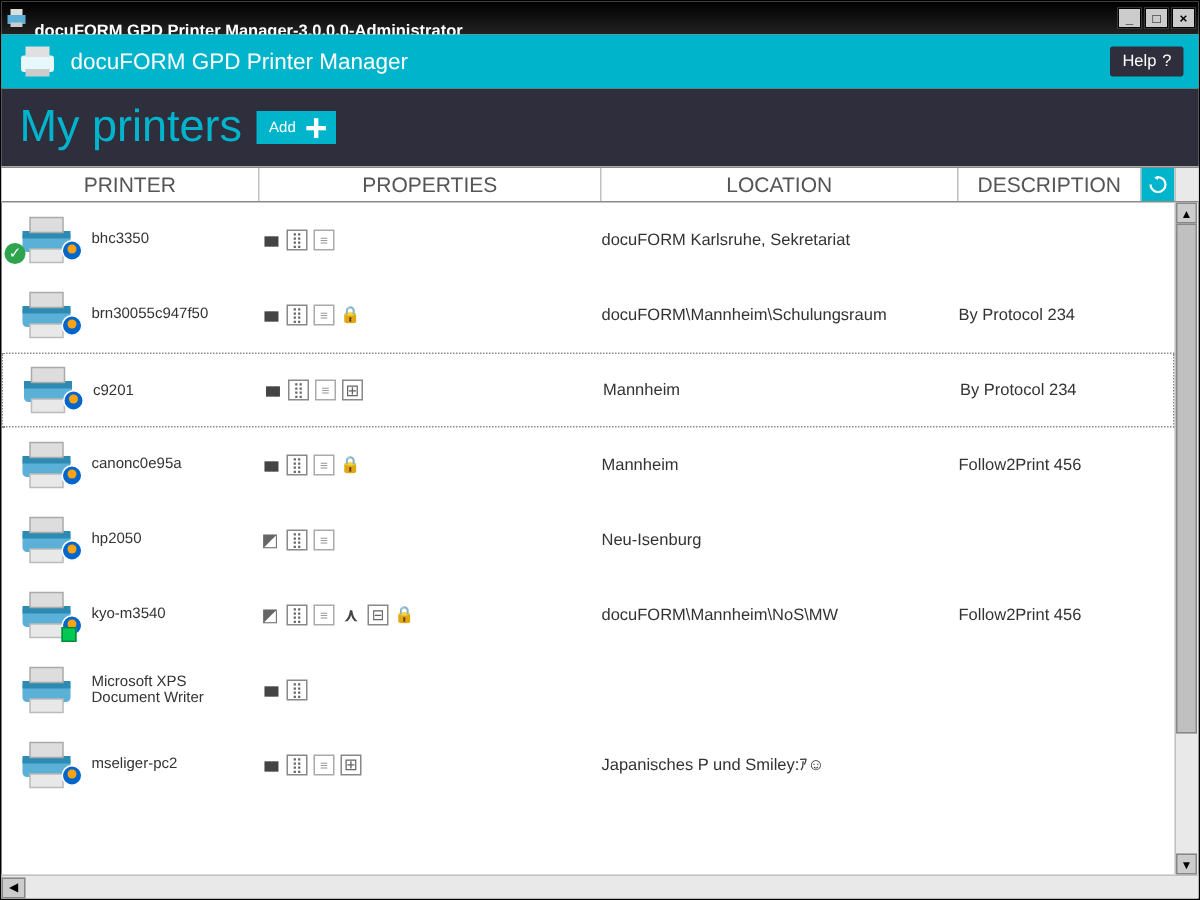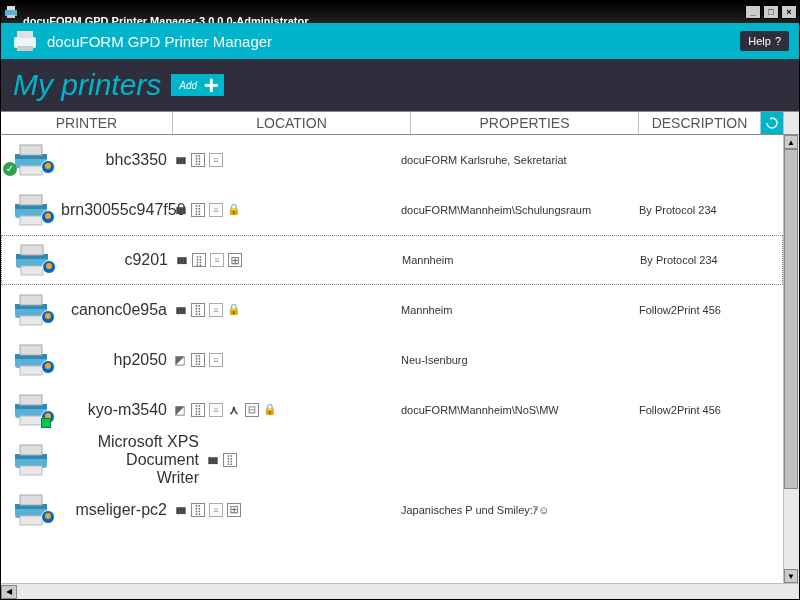--- a/index.html
+++ b/index.html
@@ -6,34 +6,34 @@
   body { margin:0; padding:0; font-family: Tahoma, Arial, sans-serif; font-size:12px; background:#fff; }
   .window { width:800px; height:600px; border:1px solid #000; display:flex; flex-direction:column; background:#fff; }
   .titlebar { height:22px; background:linear-gradient(#000, #222); color:#fff; display:flex; align-items:center; padding:0 2px; font-size:11px; font-weight:bold; }
   .titlebar .appicon { width:16px; height:16px; margin-right:4px; display:inline-flex; align-items:center; justify-content:center; }
   .titlebar .title { flex:1;margin-top:17px; }
   .winbtn { width:16px; height:14px; background:#ccc; border:1px solid #000; margin-left:2px; display:flex; align-items:center; justify-content:center; font-size:9px; font-weight:bold; color:#000; cursor:pointer; }
   .header { height:36px; background:#00b4cc; display:flex; align-items:center; padding:0 10px; color:#fff; }
   .header .logoicon { width:28px; height:28px; margin-right:8px; }
   .header .appname { flex:1; font-size:15px; }
   .header .help { background:#2e2e3d; color:#fff; padding:4px 8px; font-size:11px; display:flex; align-items:center; gap:4px; border-radius:2px; cursor:pointer; }
-  .subheader { height:52px; background:#2e2e3d; display:flex; align-items:center; padding:0 12px; gap:10px;font-style:italic; }
+  .subheader { height:52px; background:#2e2e3d; display:flex; align-items:center; padding:0 12px; gap:10px; }
   .subheader .pagetitle { color:#00b4cc; font-size:30px; font-family: "Segoe UI Light", Arial, sans-serif; }
   .addbtn { height:22px; background:#00b4cc; color:#fff; display:flex; align-items:center; padding:0 6px 0 8px; gap:6px; font-size:10px; cursor:pointer; }
   .addbtn .plus { font-size:26px; font-weight:bold; line-height:1; }
   .colheaders { height:24px; display:flex; border-top:1px solid #8a8a8a; border-bottom:1px solid #8a8a8a; background:#fff; }
   .colheaders .col { border-right:1px solid #c0c0c0; display:flex; align-items:center; justify-content:center; font-size:14px; color:#555; }
   .colheaders .cicon { width:22px; background:#00b4cc; display:flex; align-items:center; justify-content:center; color:#fff; cursor:pointer; }
   .scrollgutter { width:16px; background:#e9e9e9; border-left:1px solid #c0c0c0; }
   .listarea { flex:1; overflow:hidden; display:flex; }
   .rows { flex:1; }
   .row { height:50px; display:flex; align-items:center; border-bottom:1px dotted rgba(0,0,0,0.0); }
   .row.sel { border:1px dotted #888; border-left:1px dotted #888; }
   .cell-icon { width:60px; display:flex; align-items:center; justify-content:center; position:relative; }
-  .cell-printer { width:112px; padding-right:6px; font-size:16px; color:#333;text-align:right; }
+  .cell-printer { width:112px; padding-right:6px; font-size:10px; color:#333; }
   .cell-props { width:228px; display:flex; gap:4px; align-items:center; }
   .cell-loc { width:238px; font-size:11px; color:#333; }
   .cell-desc { flex:1; font-size:11px; color:#333; }
   .picon { width:14px; height:14px; display:flex; align-items:center; justify-content:center; font-size:11px; color:#555; border:1px solid transparent; }
   .picon.bars::before { content:"▮▮▮"; letter-spacing:-2px; font-size:9px; color:#444; }
   .picon.panel { border:1px solid #888; font-size:8px; }
   .picon.panel::before { content:"⣿"; font-size:10px; color:#666; }
   .picon.doc { border:1px solid #aaa; background:#fff; font-size:8px; position:relative; }
   .picon.doc::before { content:"≡"; color:#999; font-size:9px; }
   .picon.lock::before { content:"🔒"; font-size:11px; }
@@ -93,22 +93,22 @@
   <div class="subheader">
     <span class="pagetitle">My printers</span>
     <div class="addbtn">
       <span>Add</span>
       <span class="plus">+</span>
     </div>
   </div>
 
   <div class="colheaders">
     <div class="col" style="width:172px">PRINTER</div>
+    <div class="col" style="width:228px">PROPERTIES</div>
     <div class="col" style="width:238px">LOCATION</div>
-    <div class="col" style="width:228px">PROPERTIES</div>
     <div class="col" style="flex:1">DESCRIPTION</div>
     <div class="cicon">
       <svg width="12" height="12" viewBox="0 0 12 12">
           <path d="M6 1 A5 5 0 1 1 1 6" fill="none" stroke="#fff" stroke-width="1.5"></path>
           <path d="M6 0 L6 3 L3.5 1.5 Z" fill="#fff"></path>
         </svg>
     </div>
     <div class="scrollgutter"></div>
   </div>
 
@@ -239,21 +239,21 @@
           </div>
           <div class="row">
             <div class="cell-icon">
               <svg class="printer-svg" viewBox="0 0 40 36">
                 <rect x="4" y="12" width="32" height="14" rx="3" fill="#5ab0d6"></rect>
                 <rect x="4" y="12" width="32" height="5" fill="#2d8bb3"></rect>
                 <rect x="9" y="3" width="22" height="10" fill="#ddd" stroke="#aaa"></rect>
                 <rect x="9" y="24" width="22" height="9" fill="#e8e8e8" stroke="#bbb"></rect>
               </svg>
             </div>
-            <div class="cell-printer" style="width: 112px; margin-left: 32px;">Microsoft XPS Document Writer</div>
+            <div class="cell-printer" style="width: 112px;">Microsoft XPS Document Writer</div>
             <div class="cell-props">
               <span class="picon bars"></span>
               <span class="picon panel"></span>
             </div>
             <div class="cell-loc"></div>
             <div class="cell-desc"></div>
           </div>
           <div class="row">
             <div class="cell-icon">
               <svg class="printer-svg" viewBox="0 0 40 36">

